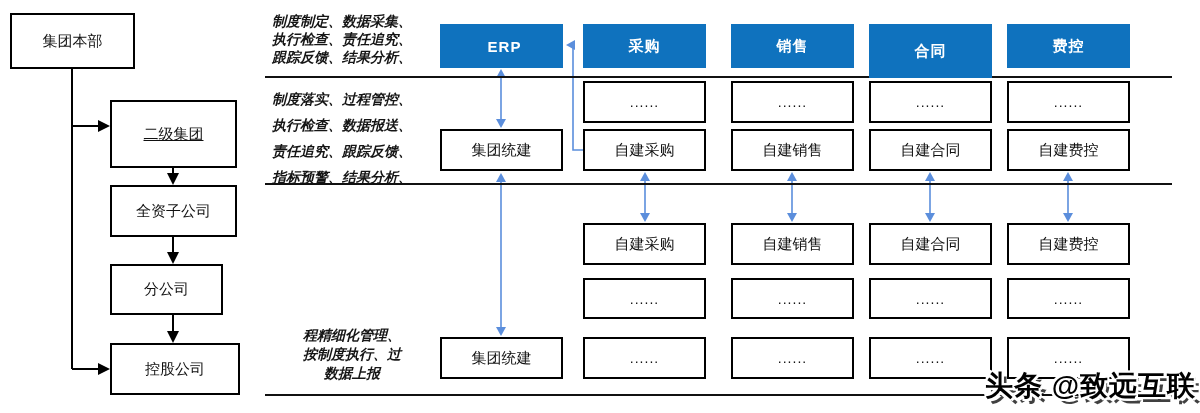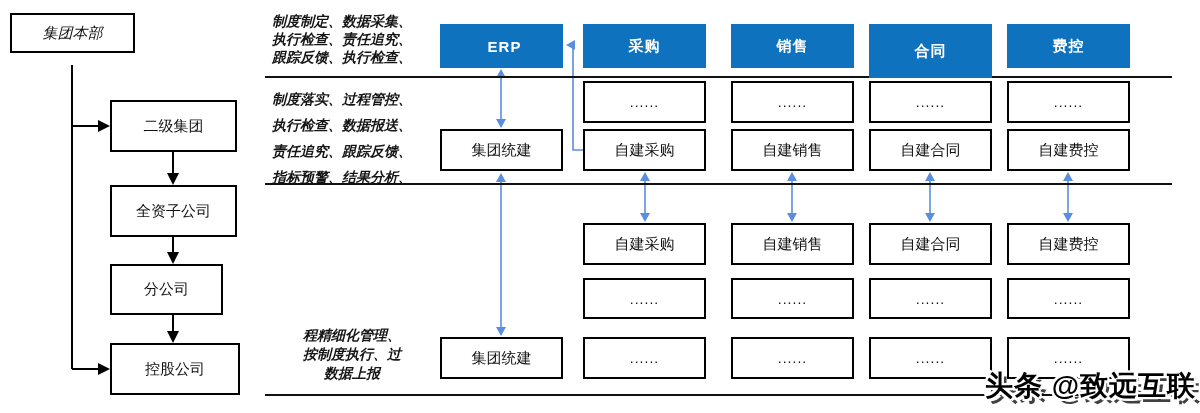--- a/index.html
+++ b/index.html
@@ -66,30 +66,30 @@
     <polygon class="bluf" points="792,172 787,181 797,181"></polygon>
     <polygon class="bluf" points="792,222 787,213 797,213"></polygon>
     <path class="blu" d="M930 175 V219"></path>
     <polygon class="bluf" points="930,172 925,181 935,181"></polygon>
     <polygon class="bluf" points="930,222 925,213 935,213"></polygon>
     <path class="blu" d="M1068 175 V219"></path>
     <polygon class="bluf" points="1068,172 1063,181 1073,181"></polygon>
     <polygon class="bluf" points="1068,222 1063,213 1073,213"></polygon>
   </svg>
 
-  <div class="box" style="left:10px;top:13px;width:125px;height:40px;font-style:italic;">集团本部</div>
-  <div class="box" style="left:110px;top:100px;width:127px;height:52px;">二级集团</div>
+  <div class="box" style="left:10px;top:13px;width:125px;height:56px;">集团本部</div>
+  <div class="box" style="left:110px;top:100px;width:127px;height:68px;text-decoration:underline;">二级集团</div>
   <div class="box" style="left:110px;top:185px;width:127px;height:52px;">全资子公司</div>
   <div class="box" style="left:110px;top:264px;width:113px;height:51px;">分公司</div>
   <div class="box" style="left:110px;top:343px;width:130px;height:52px;">控股公司</div>
 
   <div class="ann ann-top" style="left:272px;top:12px;">
     <div>制度制定、数据采集、</div>
     <div>执行检查、责任追究、</div>
-    <div>跟踪反馈、执行检查、</div>
+    <div>跟踪反馈、结果分析、</div>
   </div>
   <div class="ann ann-mid" style="left:272px;top:86px;">
     <div>制度落实、过程管控、</div>
     <div>执行检查、数据报送、</div>
     <div>责任追究、跟踪反馈、</div>
     <div>指标预警、结果分析、</div>
   </div>
   <div class="ann ann-bot" style="left:272px;top:326px;width:160px;">
     <div>程精细化管理、</div>
     <div>按制度执行、过</div>

